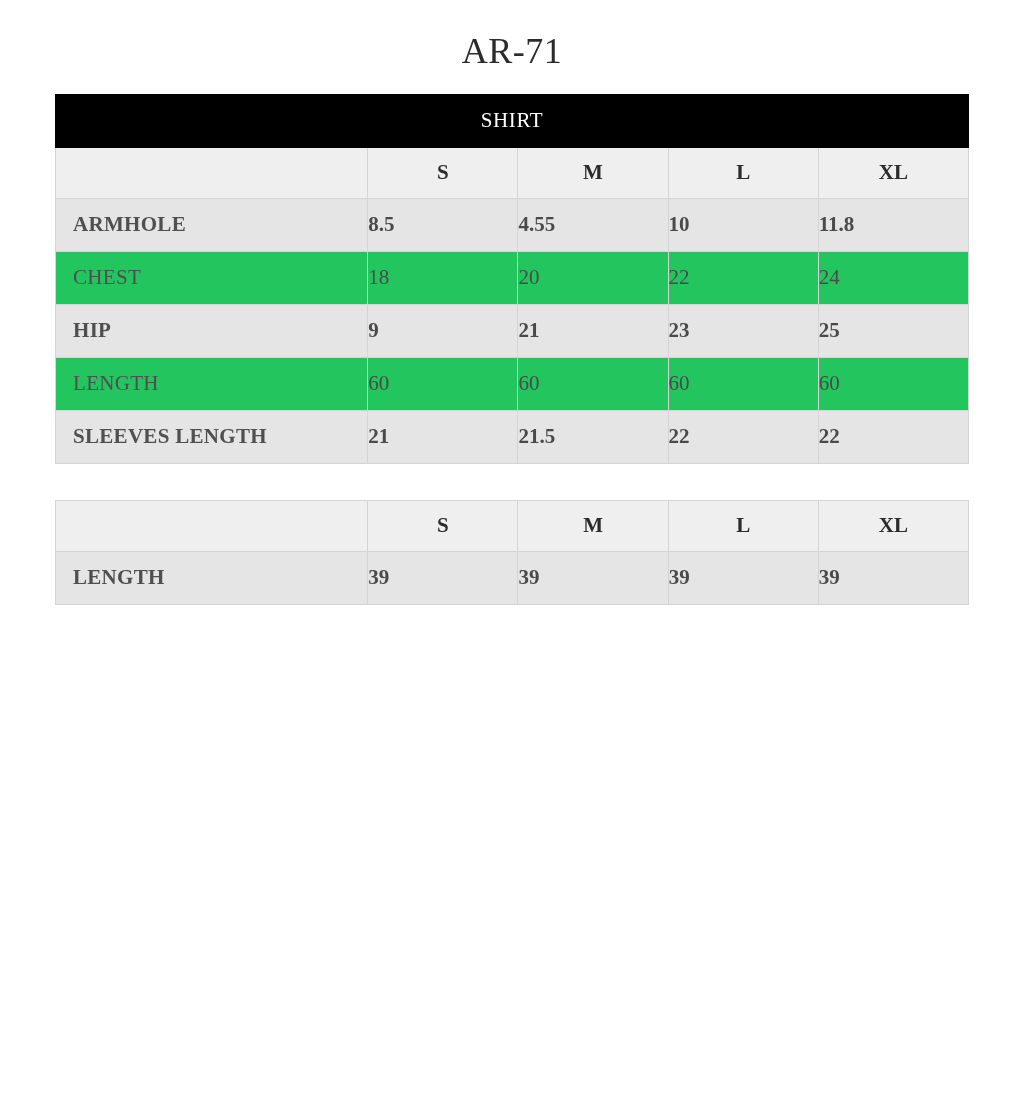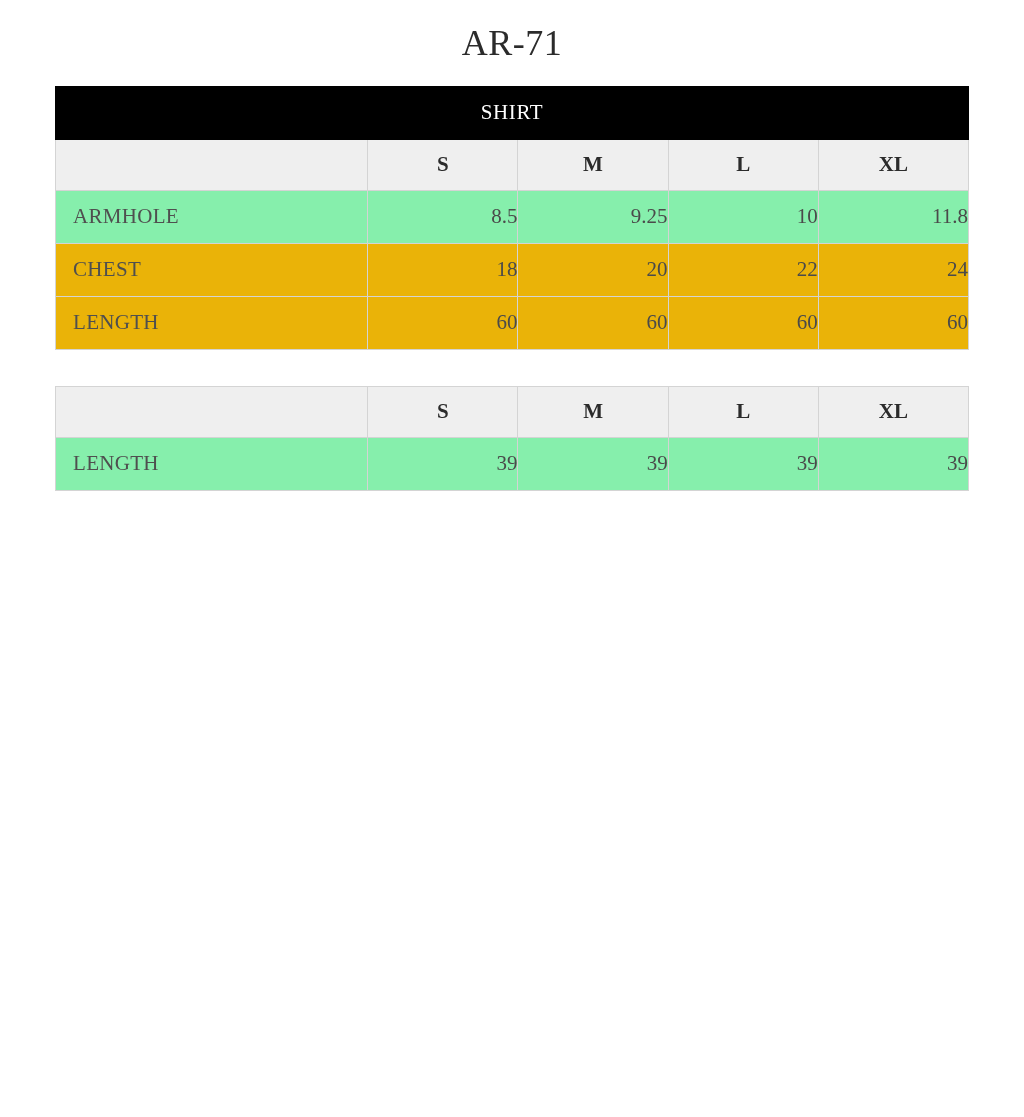--- a/index.html
+++ b/index.html
@@ -12,21 +12,21 @@
     height: 1117px;
     font-family: "Liberation Serif", serif;
     color: #3a3a3a;
     position: relative;
     overflow: hidden;
   }
   .page {
     width: 1024px;
     height: 880px;
     box-sizing: border-box;
-    padding: 0;
+    padding: 8px;
     position: relative;
   }
   .doc-title {
     text-align: center;
     font-family: "Liberation Serif", serif;
     font-size: 36px;
     color: #2b2b2b;
     letter-spacing: 0.5px;
     margin: 0;
     padding-top: 22px;
@@ -64,35 +64,36 @@
     text-align: center;
     padding: 12px 0 13px 0;
     font-family: "Liberation Serif", serif;
   }
   .head-row th.corner {
     background: #efefef;
   }
   .size-table tbody tr td {
     font-size: 21px;
     padding: 13px 0 14px 0;
-    text-align: right;
+    text-align: left;
     color: #4a4a4a;
   }
   .size-table tbody tr td.label {
     text-align: left;
     padding-left: 17px;
     color: #4f4f4f;
     letter-spacing: 0.3px;
   }
   .size-table tbody tr.alt td {
-    background: #eab308;
+    background: #22c55e;
     margin-top: 34px;
   }
   .size-table tbody tr.plain td {
-    background: #86efac;
+    background: #e5e5e5;
+    font-weight: bold;
   }
   .spacer {
     height: 36px;
   }
   .col-label { width: 312px; }
   .col-size  { width: 150px; }
 </style>
 </head>
 <body>
 
@@ -118,37 +119,51 @@
           <th>S</th>
           <th>M</th>
           <th>L</th>
           <th>XL</th>
         </tr>
       </thead>
       <tbody>
         <tr class="plain">
           <td class="label">ARMHOLE</td>
           <td>8.5</td>
-          <td>9.25</td>
+          <td>4.55</td>
           <td>10</td>
           <td>11.8</td>
         </tr>
         <tr class="alt">
           <td class="label">CHEST</td>
           <td>18</td>
           <td>20</td>
           <td>22</td>
           <td>24</td>
         </tr>
+        <tr class="plain">
+          <td class="label">HIP</td>
+          <td>9</td>
+          <td>21</td>
+          <td>23</td>
+          <td>25</td>
+        </tr>
         <tr class="alt">
           <td class="label">LENGTH</td>
           <td>60</td>
           <td>60</td>
           <td>60</td>
           <td>60</td>
+        </tr>
+        <tr class="plain">
+          <td class="label">SLEEVES LENGTH</td>
+          <td>21</td>
+          <td>21.5</td>
+          <td>22</td>
+          <td>22</td>
         </tr>
       </tbody>
     </table>
   </div>
 
   <div class="spacer"></div>
 
   <div class="table-wrap">
     <table class="size-table">
       <colgroup>

